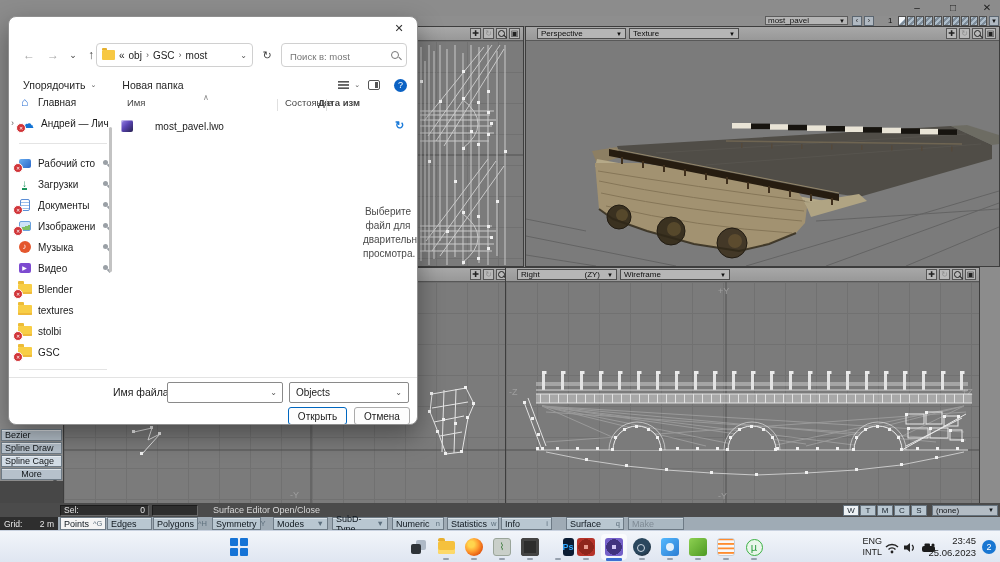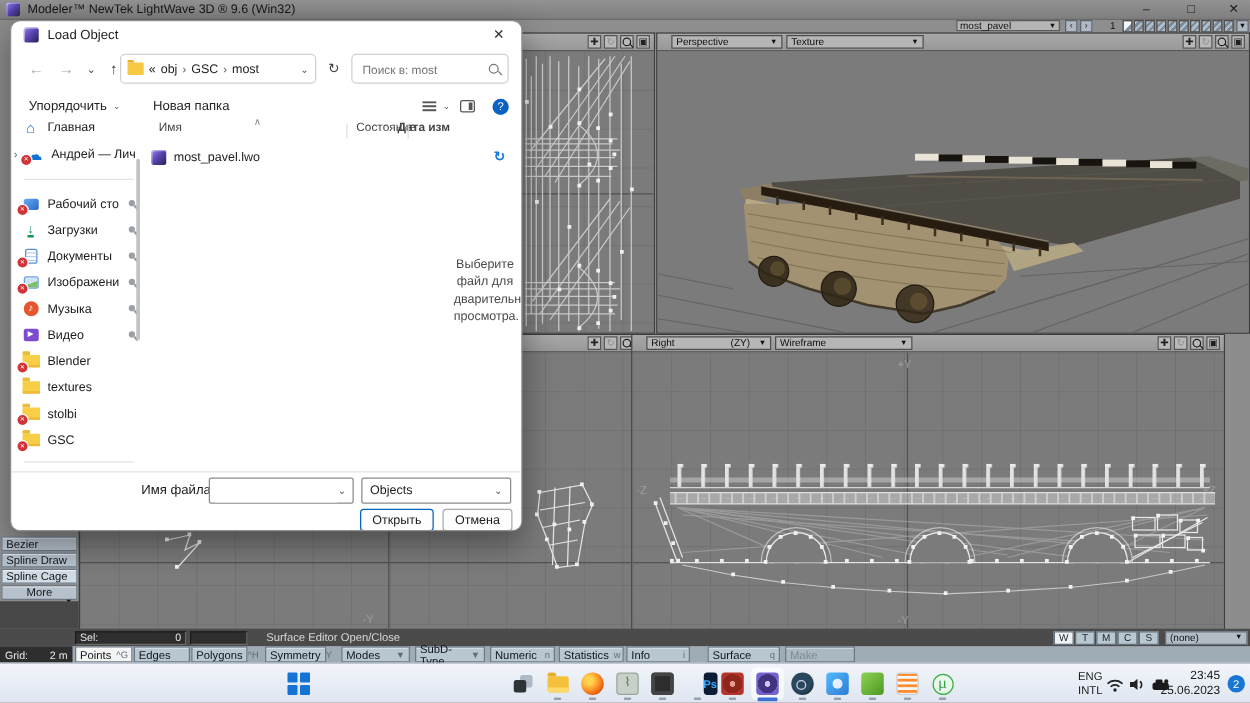--- a/index.html
+++ b/index.html
@@ -81,21 +81,21 @@
   .cmdbar{position:absolute;left:0;top:56px;width:100%;height:24px;display:flex;align-items:center;}
   .cmditem{font-size:10.5px;color:#262626;display:flex;align-items:center;gap:5px;}
   .cmditem .cdd{font-size:7px;color:#555;}
   .viewlist{display:inline-block;width:11px;height:9px;background:linear-gradient(#555 1.4px,transparent 1.4px);background-size:11px 3.2px;}
   .panetoggle{display:inline-block;width:12px;height:10px;border:1.2px solid #555;border-radius:2px;box-sizing:border-box;position:relative;}
   .panetoggle::after{content:"";position:absolute;right:1px;top:1px;bottom:1px;width:3.5px;background:#555;}
   .helpdot{display:inline-block;width:13px;height:13px;border-radius:50%;background:#0b62c4;color:#fff;font-size:9px;text-align:center;line-height:13px;}
   .colhead{position:absolute;top:80px;font-size:9.5px;color:#444;}
   .colsep{position:absolute;top:82px;width:1px;height:12px;background:#e0e0e0;}
   .filerow{position:absolute;left:104px;top:100px;width:250px;height:18px;display:flex;align-items:center;}
-  .fname{font-size:10px;color:#1b1b1b;margin-left:6px;}
+  .fname{font-size:10px;color:#1b1b1b;margin-left:22px;}
   .syncglyph{position:absolute;left:282px;top:2px;color:#1a7ad9;font-size:11px;font-weight:bold;}
   .sb-item{position:absolute;left:8px;height:18px;display:flex;align-items:center;gap:6px;width:94px;}
   .sb-label{font-size:10px;color:#1b1b1b;white-space:nowrap;overflow:hidden;flex:1 1 auto;}
   .iconwrap{position:relative;width:15px;height:13px;flex:0 0 auto;display:flex;align-items:center;justify-content:center;}
   .badge{position:absolute;left:-4px;bottom:-3px;width:8px;height:8px;border-radius:50%;background:#d13438;border:1px solid #fff;color:#fff;font-size:5px;text-align:center;line-height:8px;}
   .badge::after{content:"✕";}
   .pin{position:relative;width:9px;height:9px;flex:0 0 auto;}
   .pin::before{content:"";position:absolute;left:1px;top:1px;width:5px;height:5px;border-radius:50%;background:#9aa0a6;}
   .pin::after{content:"";position:absolute;left:5.5px;top:5px;width:1.5px;height:4px;background:#9aa0a6;transform:rotate(-45deg);}
   .glyphic{font-size:12px;line-height:1;}
@@ -161,24 +161,20 @@
   .lang{position:absolute;right:118px;top:5px;font-size:9px;color:#1a1a1a;line-height:11px;text-align:left;}
   .trayicons{position:absolute;right:62px;top:9px;}
   .clock{position:absolute;right:24px;top:4px;text-align:right;font-size:9.5px;color:#1a1a1a;line-height:12px;}
   .notifbadge{position:absolute;right:4px;top:9px;width:14px;height:14px;border-radius:50%;background:#1976d2;color:#fff;font-size:9px;text-align:center;line-height:14px;}
 </style>
 </head>
 <body>
 
 <div class="app">
 
-  <div class="titlebar">
-    <span class="lwicon"></span>
-    <span class="apptitle">Modeler™ NewTek LightWave 3D ® 9.6  (Win32)</span>
-  </div>
   <span class="wctl" style="left:902px;">–</span>
   <span class="wctl" style="left:938px;">□</span>
   <span class="wctl" style="left:972px;">✕</span>
 
   <div class="toprow"></div>
   <div class="objfield">
     <span>most_pavel</span>
     <span class="dd">▼</span>
   </div>
   <span class="miniarrowbtn" style="left:852px;">‹</span>
@@ -657,24 +653,20 @@
     <div class="modebtn" style="left:566px;width:58px;">
         <span>Surface</span>
         <span class="sc">q</span>
       </div>
     <div class="modebtn dis" style="left:628px;width:56px;">
         <span>Make</span>
       </div>
   </div>
 
   <div class="dialog">
-    <div class="dlg-title">
-      <span class="lwicon" style="margin-left:10px;width:12px;height:12px;"></span>
-      <span class="t">Load Object</span>
-    </div>
     <span class="dlg-close">✕</span>
 
     <span class="navbtn dim" style="left:10px;">←</span>
     <span class="navbtn dim" style="left:34px;">→</span>
     <span class="navbtn" style="left:54px;font-size:9px;">⌄</span>
     <span class="navbtn" style="left:72px;">↑</span>
 
     <div class="crumbbox">
       <span class="foldermini"></span>
       <span>«</span>

